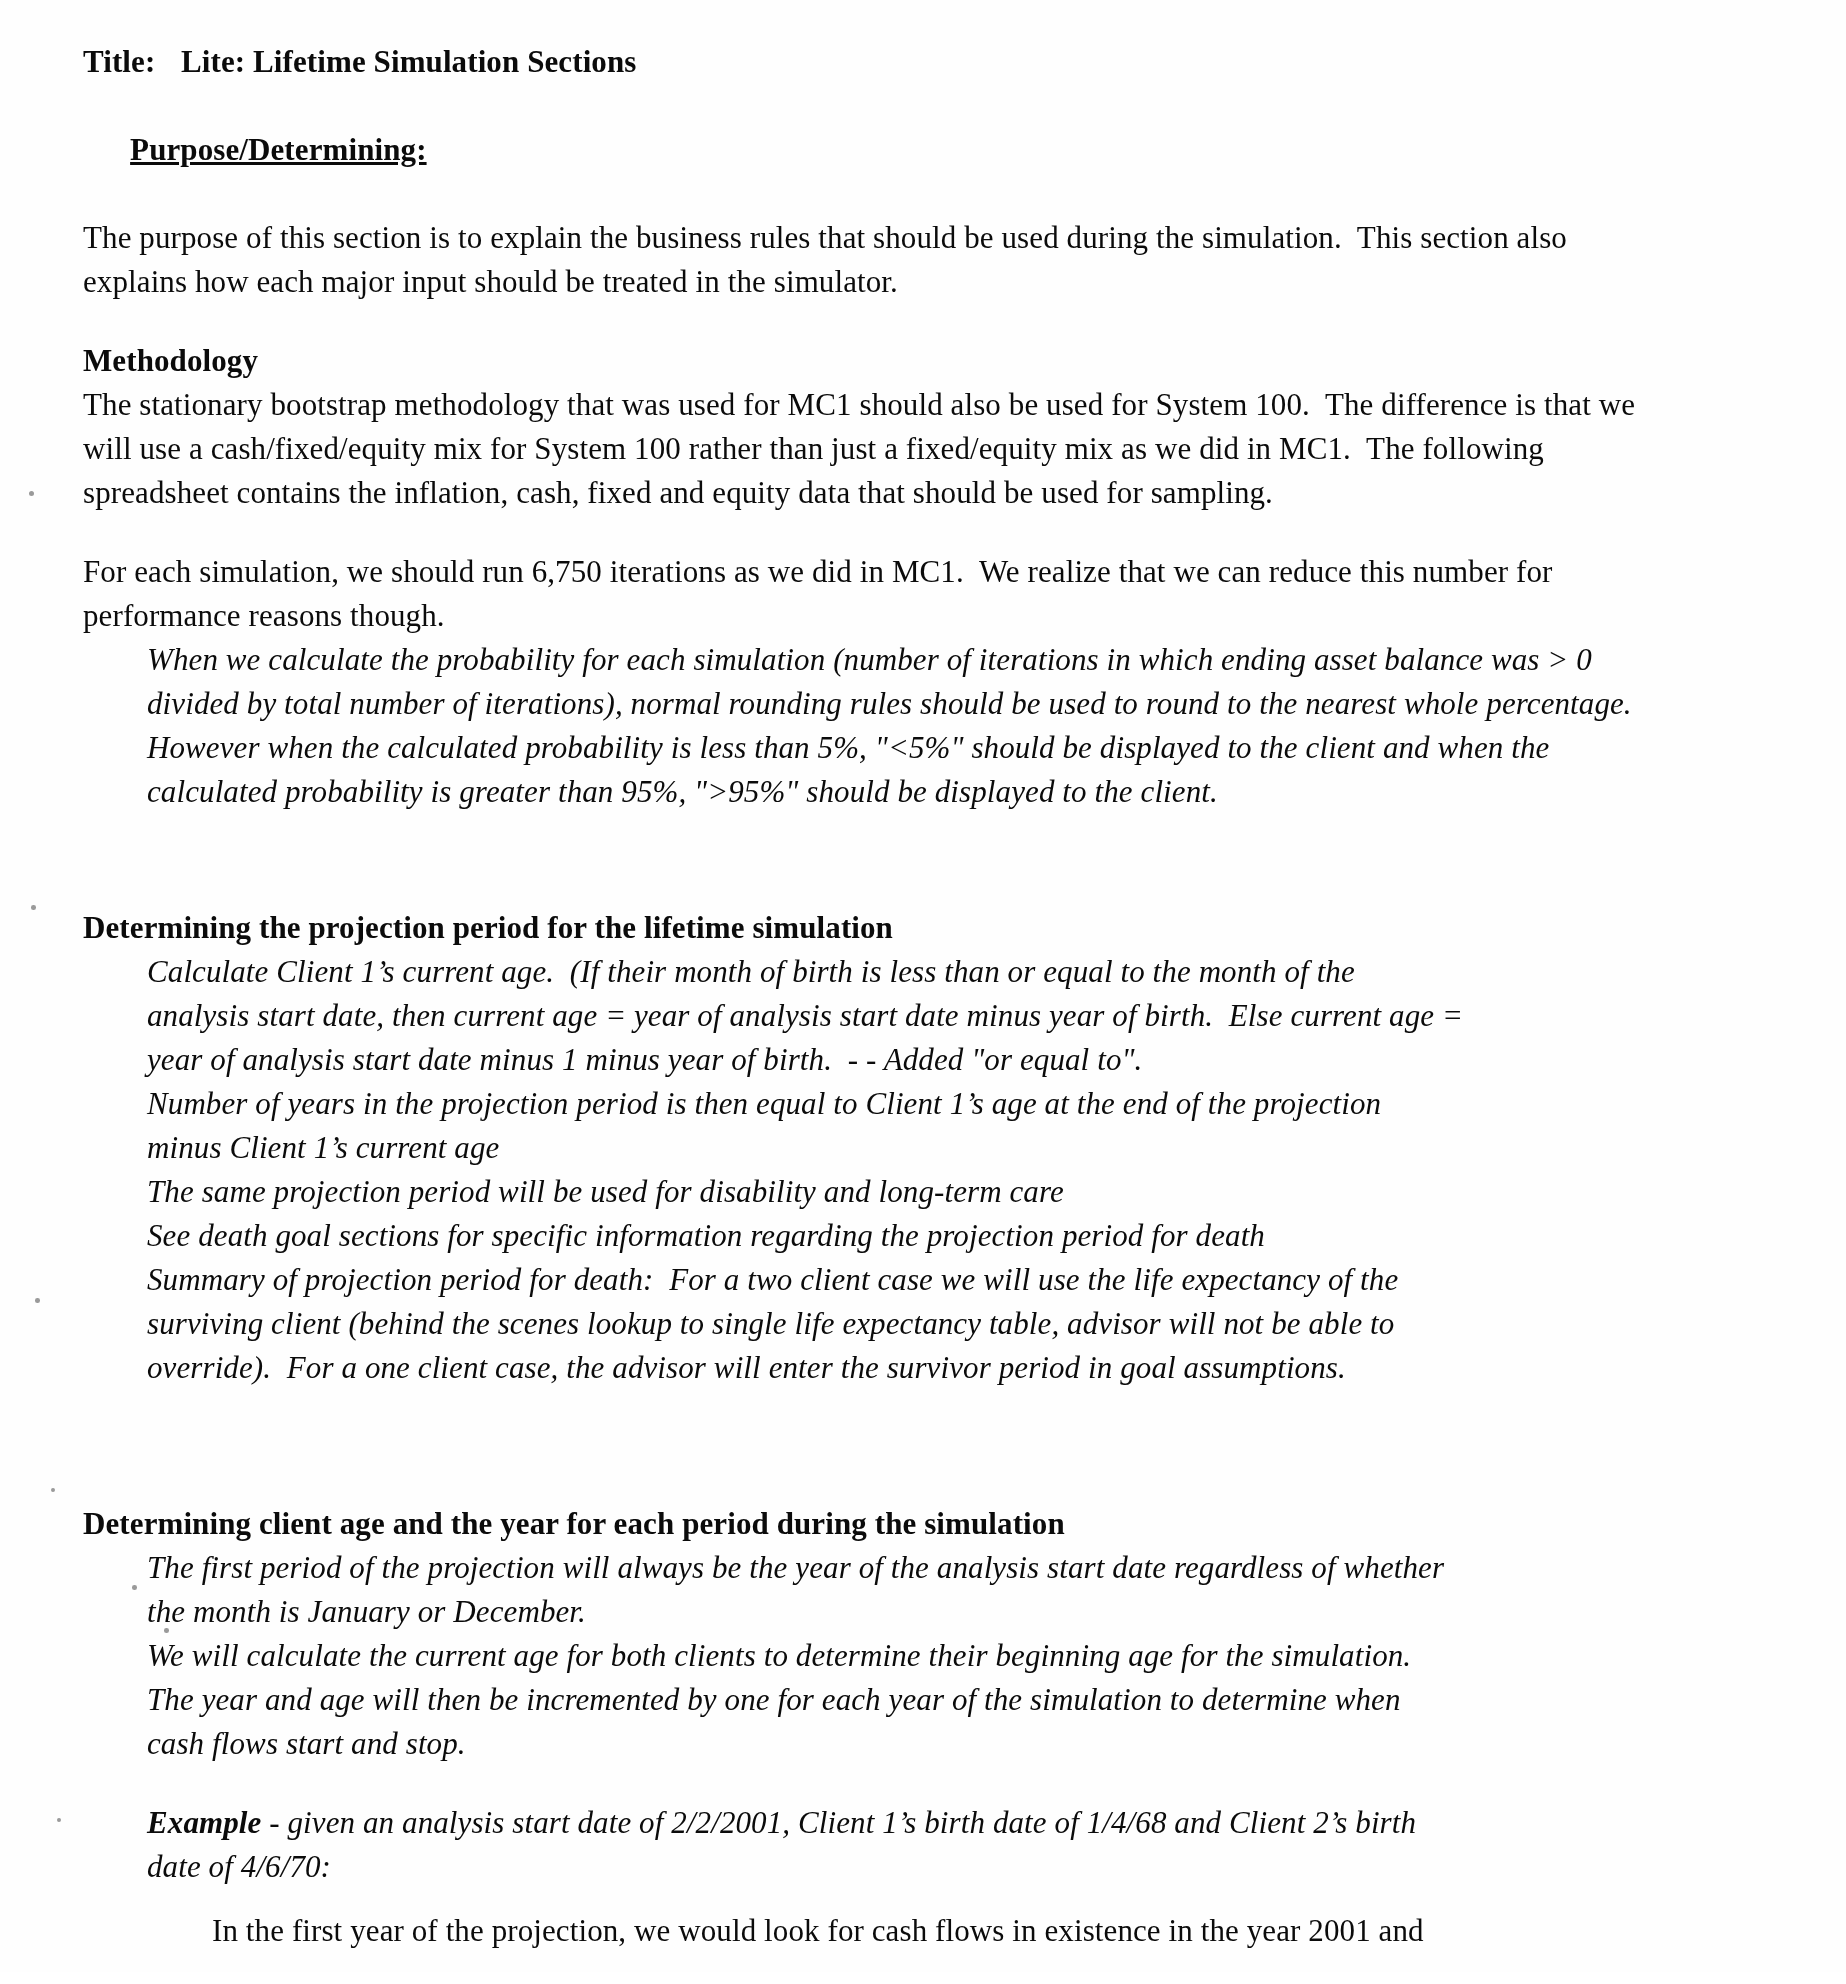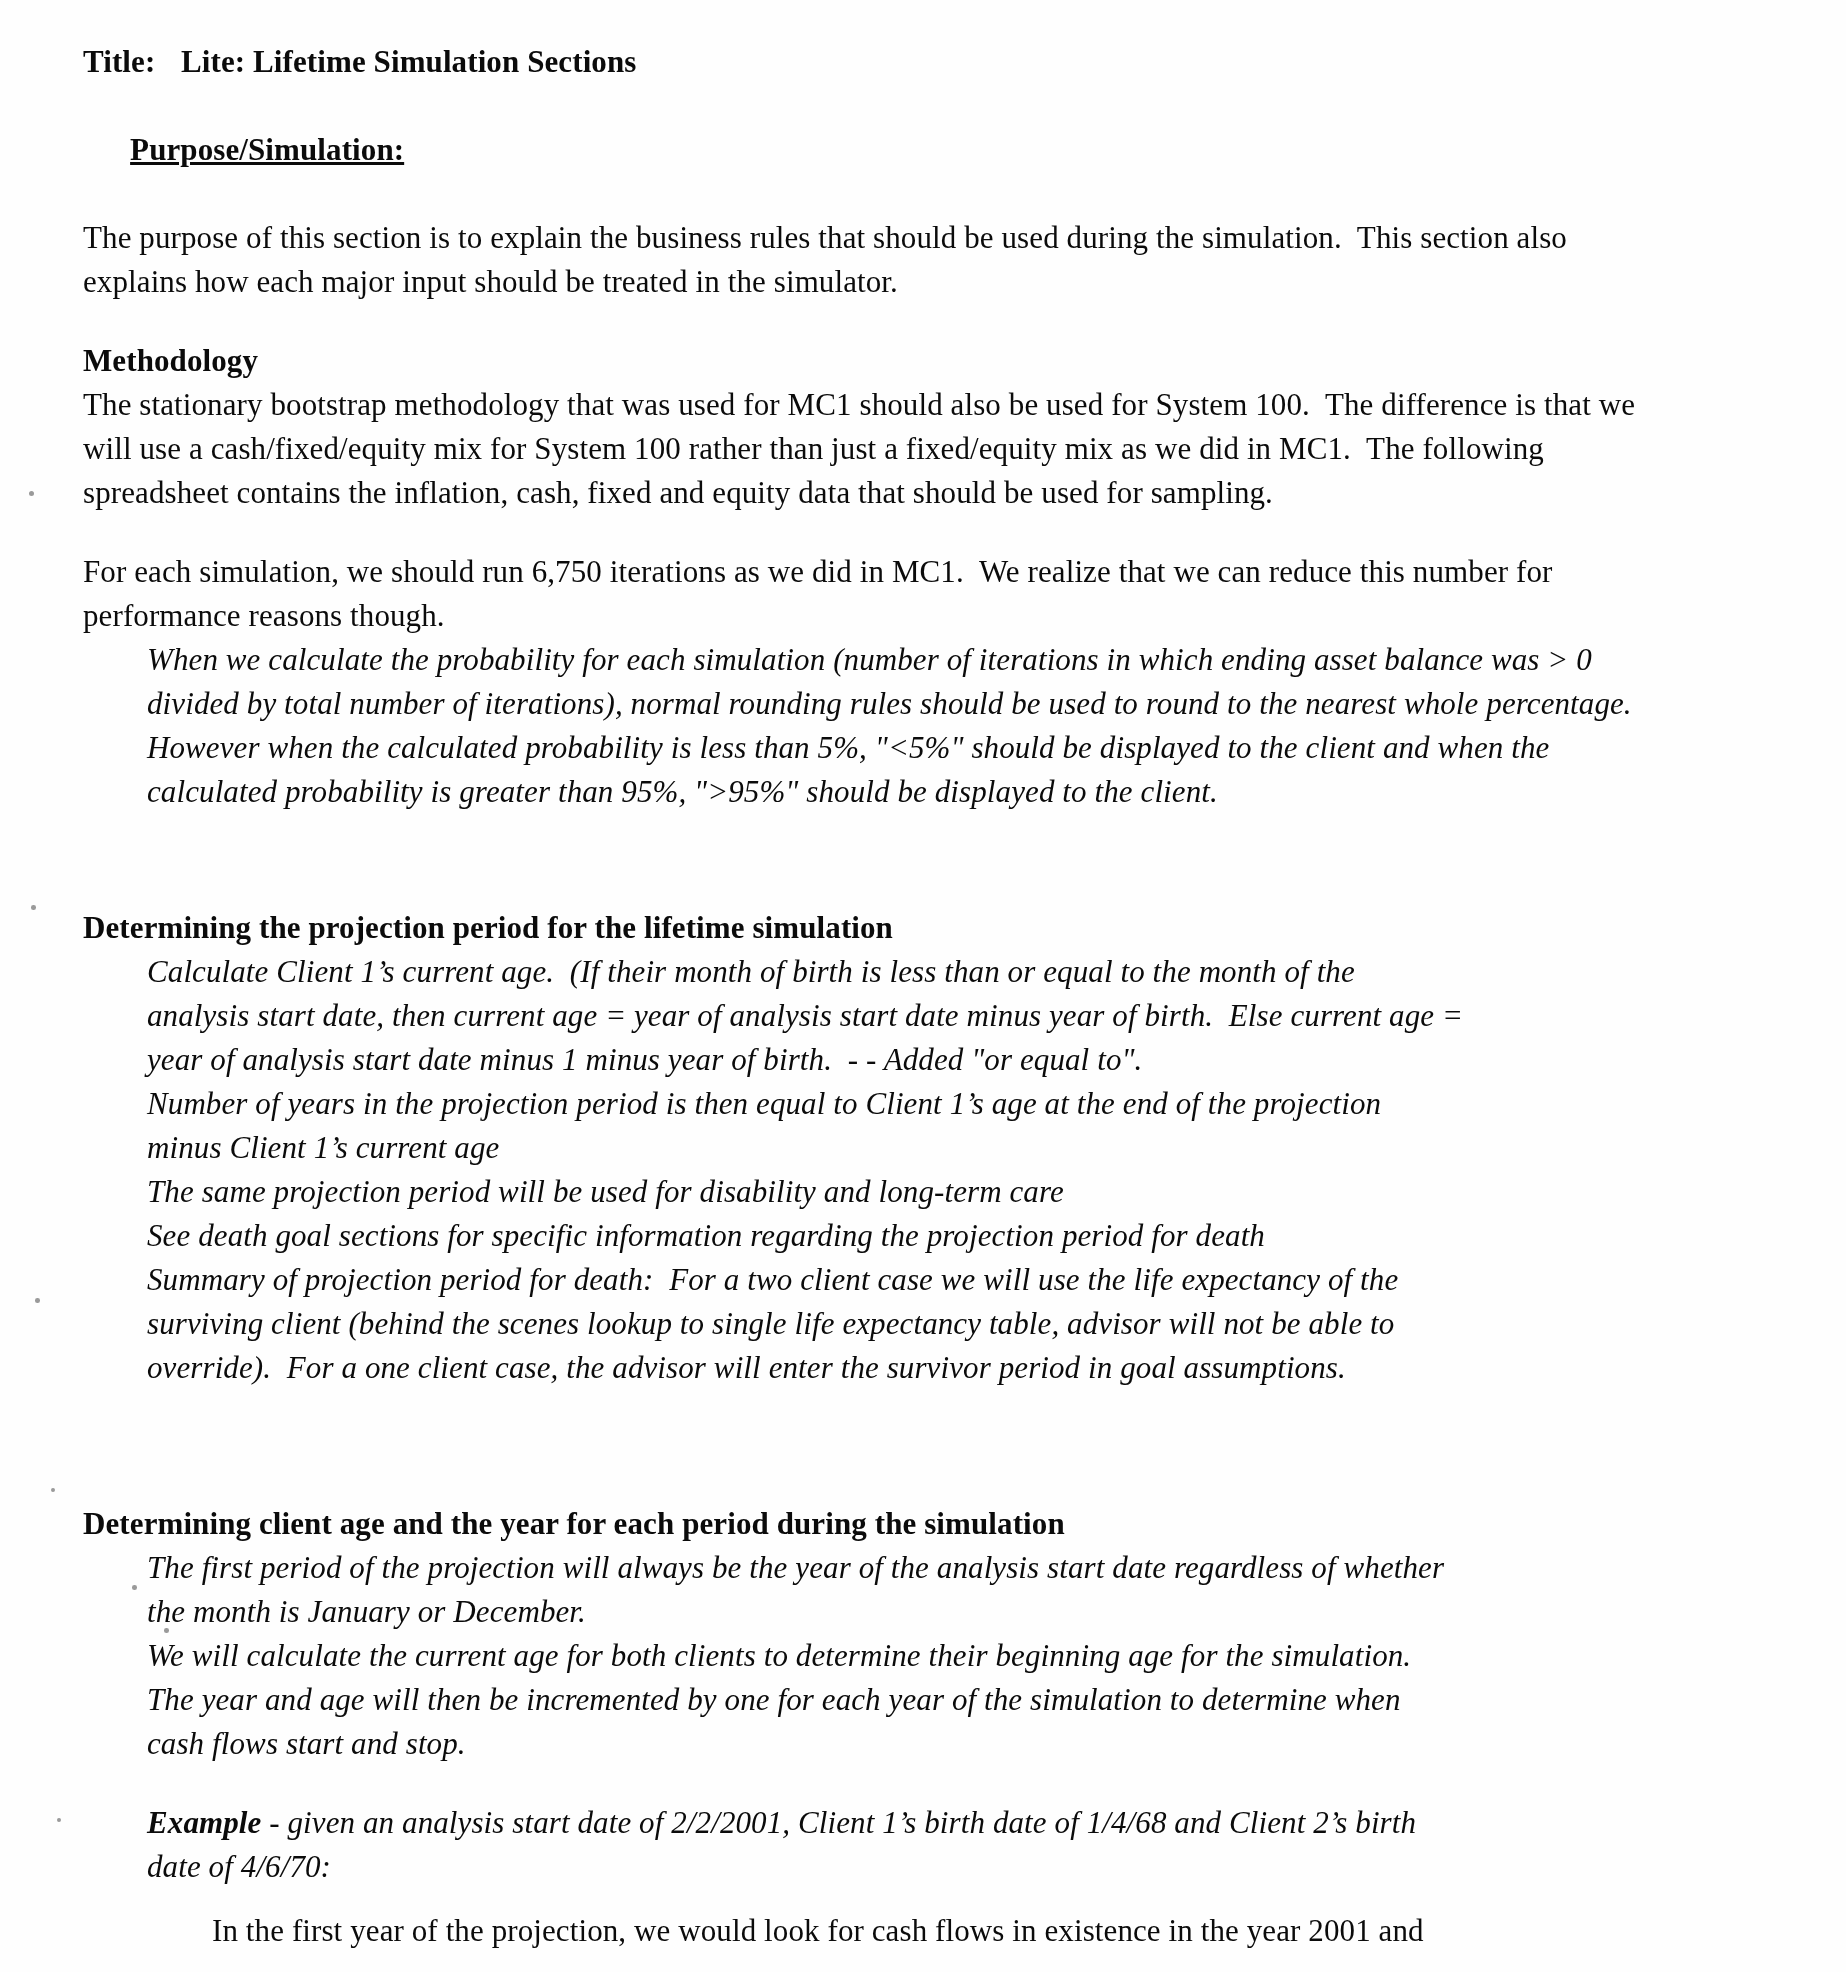--- a/index.html
+++ b/index.html
@@ -76,21 +76,21 @@
   <span class="speck" style="left:57px; top:1818px; width:3.8px; height:3.8px;"></span>
 
   <div class="content">
 
     <div class="line title-row">
       <span class="title-label">Title:</span>
       <span>Lite: Lifetime Simulation Sections</span>
     </div>
 
     <div class="line">
-      <span class="underline-head">Purpose/Simulation:</span>
+      <span class="underline-head">Purpose/Determining:</span>
     </div>
 
     <div class="line">The purpose of this section is to explain the business rules that should be used during the simulation.  This section also</div>
     <div class="line">explains how each major input should be treated in the simulator.</div>
 
     <div class="gap-md"></div>
 
     <div class="line bold">Methodology</div>
     <div class="line">The stationary bootstrap methodology that was used for MC1 should also be used for System 100.  The difference is that we</div>
     <div class="line">will use a cash/fixed/equity mix for System 100 rather than just a fixed/equity mix as we did in MC1.  The following</div>

